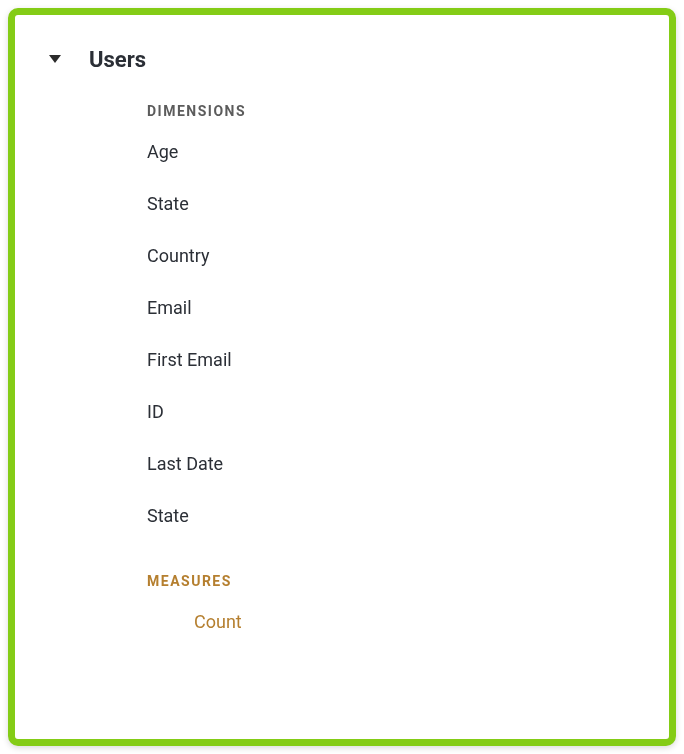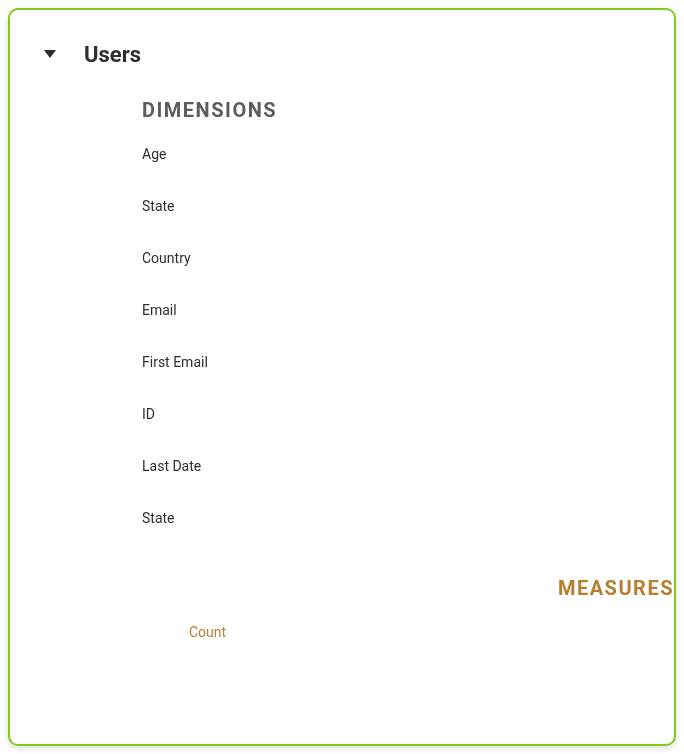--- a/index.html
+++ b/index.html
@@ -8,21 +8,21 @@
       padding: 0;
     }
     body {
       font-family: -apple-system, BlinkMacSystemFont, "Segoe UI", Roboto, Helvetica, Arial, sans-serif;
       background: #fff;
       padding: 8px;
     }
     .panel {
       width: 668px;
       height: 738px;
-      border: 2px solid #84cc16;
+      border: 7px solid #84cc16;
       border-radius: 10px;
       box-shadow: 0 2px 6px rgba(0,0,0,0.15);
       background: #fff;
       padding-top: 24px;
       overflow: hidden;
     }
     .view-row {
       display: flex;
       align-items: center;
       padding-left: 34px;
@@ -44,51 +44,50 @@
       border-bottom: 6px solid transparent;
       border-left: 8px solid #2b2b2b;
     }
     .view-label {
       font-size: 22px;
       font-weight: 700;
       color: #2b2f36;
       margin-left: 28px;
     }
     .section-header {
-      font-size: 20px;
+      font-size: 14px;
       font-weight: 700;
       letter-spacing: 1.5px;
       padding-left: 132px;
       margin-top: 24px;
       margin-bottom: 6px;
       text-transform: uppercase;
     }
     .section-header.dimensions {
       color: #5c5c5c;
     }
     .section-header.measures {
       color: #b57f2f;
       margin-top: 32px;
-      text-align: right;
     }
     .field-row {
       display: flex;
       align-items: center;
       height: 52px;
       padding-left: 100px;
       cursor: pointer;
     }
     .field-row .chev-slot {
       width: 32px;
       display: flex;
       align-items: center;
       justify-content: flex-start;
     }
     .field-label {
-      font-size: 14px;
+      font-size: 18px;
       font-weight: 400;
       color: #2b2f36;
     }
     .field-label.measure {
       color: #b57f2f;
       margin-left: 47px;
     }
   </style>
 </head>
 <body>

